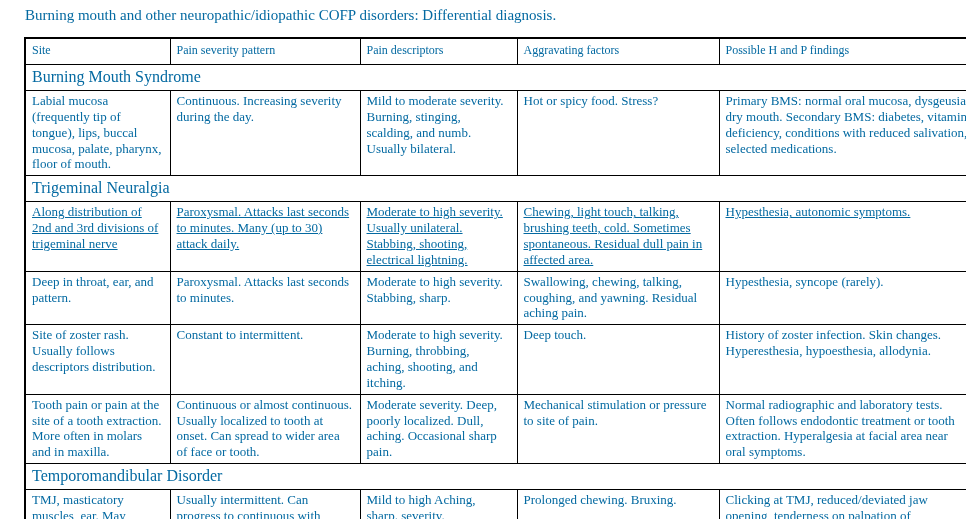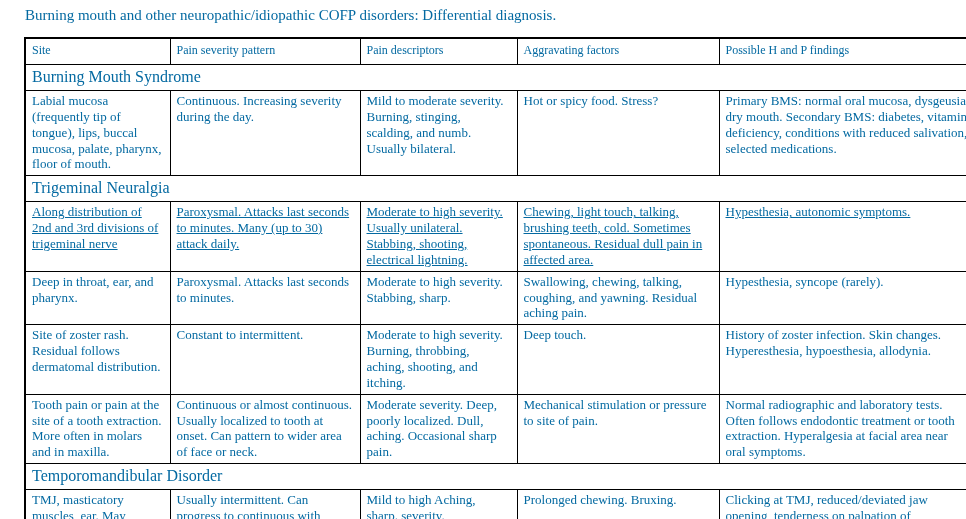--- a/index.html
+++ b/index.html
@@ -95,38 +95,38 @@
     </tr>
     <tr class="data-row row-1">
       <td>Along distribution of 2nd and 3rd divisions of trigeminal nerve</td>
       <td>Paroxysmal. Attacks last seconds to minutes. Many (up to 30) attack daily.</td>
       <td>Moderate to high severity. Usually unilateral. Stabbing, shooting, electrical lightning.</td>
       <td>Chewing, light touch, talking, brushing teeth, cold. Sometimes spontaneous. Residual dull pain in affected area.</td>
       <td>Hypesthesia, autonomic symptoms.</td>
     </tr>
 
     <tr class="data-row row-2">
-      <td>Deep in throat, ear, and pharynx.</td>
+      <td>Deep in throat, ear, and pattern.</td>
       <td>Paroxysmal. Attacks last seconds to minutes.</td>
       <td>Moderate to high severity. Stabbing, sharp.</td>
       <td>Swallowing, chewing, talking, coughing, and yawning. Residual aching pain.</td>
       <td>Hypesthesia, syncope (rarely).</td>
     </tr>
 
     <tr class="data-row row-3">
-      <td>Site of zoster rash. Residual follows dermatomal distribution.</td>
+      <td>Site of zoster rash. Usually follows descriptors distribution.</td>
       <td>Constant to intermittent.</td>
       <td>Moderate to high severity. Burning, throbbing, aching, shooting, and itching.</td>
       <td>Deep touch.</td>
       <td>History of zoster infection. Skin changes. Hyperesthesia, hypoesthesia, allodynia.</td>
     </tr>
 
     <tr class="data-row row-4">
       <td>Tooth pain or pain at the site of a tooth extraction. More often in molars and in maxilla.</td>
-      <td>Continuous or almost continuous. Usually localized to tooth at onset. Can pattern to wider area of face or neck.</td>
+      <td>Continuous or almost continuous. Usually localized to tooth at onset. Can spread to wider area of face or tooth.</td>
       <td>Moderate severity. Deep, poorly localized. Dull, aching. Occasional sharp pain.</td>
       <td>Mechanical stimulation or pressure to site of pain.</td>
       <td>Normal radiographic and laboratory tests. Often follows endodontic treatment or tooth extraction. Hyperalgesia at facial area near oral symptoms.</td>
     </tr>
 
     <tr class="section-row">
       <td colspan="5">Temporomandibular Disorder</td>
     </tr>
     <tr class="data-row row-5">
       <td>TMJ, masticatory muscles, ear. May include pain radiating to head and neck.</td>

